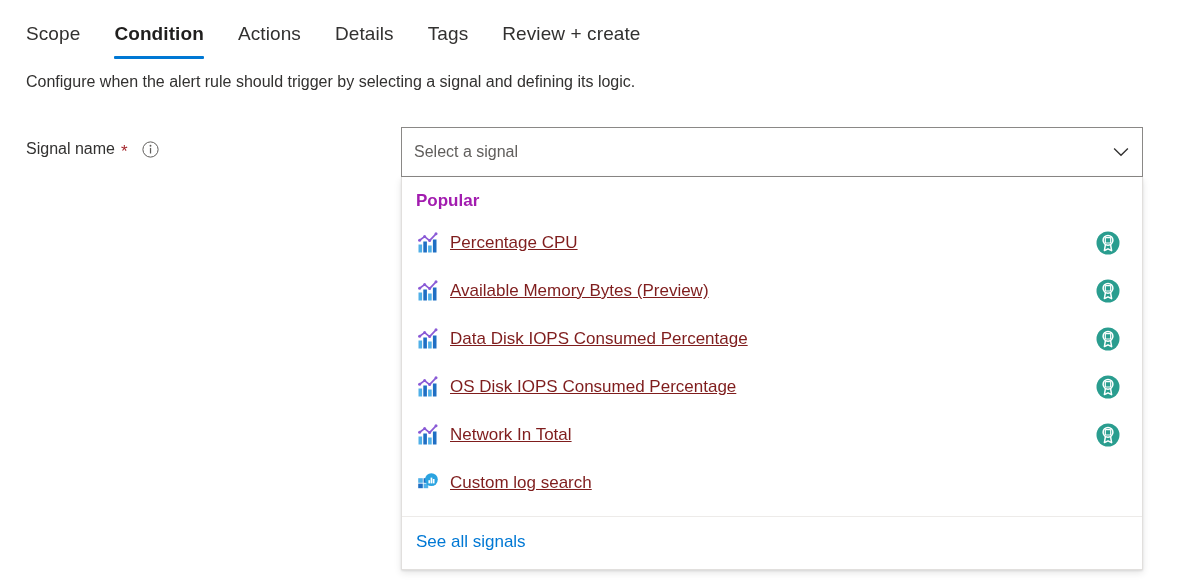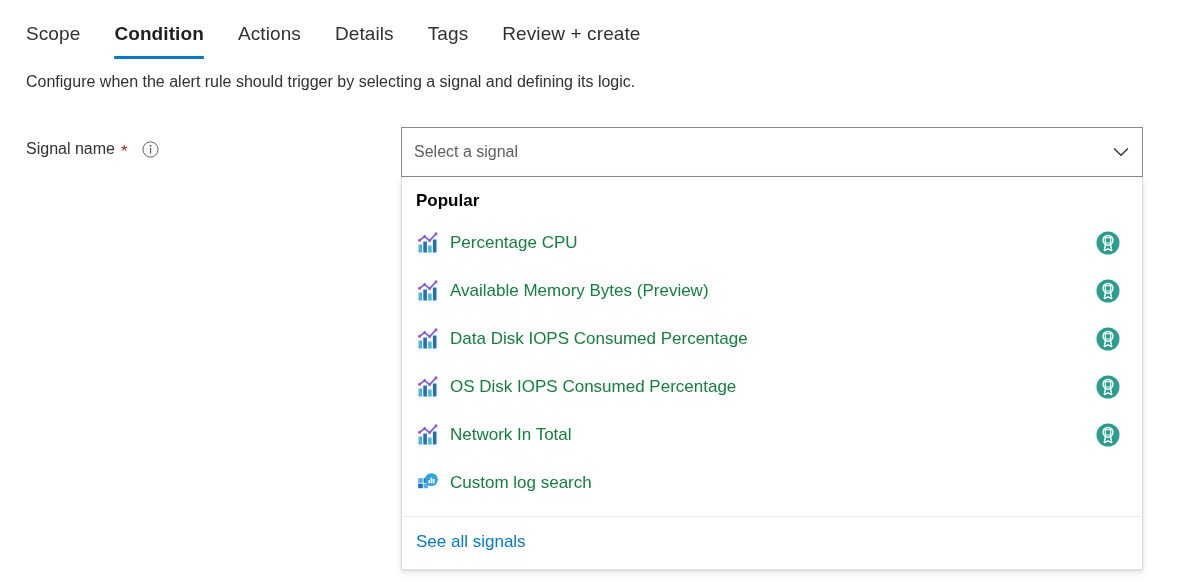--- a/index.html
+++ b/index.html
@@ -132,21 +132,21 @@
     background: #ffffff;
     border: 1px solid #e1dfdd;
     border-top: none;
     box-shadow: 0 3.2px 7.2px rgba(0,0,0,0.10), 0 0.6px 1.8px rgba(0,0,0,0.09);
     box-sizing: border-box;
     padding-bottom: 0;
   }
   .dd-group-header {
     font-size: 17px;
     font-weight: 700;
-    color: #000000;
+    color: #a21caf;
     padding: 14px 0 8px 14px;
   }
   .dd-list {
     list-style: none;
     margin: 0;
     padding: 0;
   }
   .dd-item {
     display: flex;
     align-items: center;
@@ -158,23 +158,24 @@
     width: 24px;
     height: 24px;
     flex: 0 0 24px;
     margin-right: 10px;
     display: flex;
     align-items: center;
     justify-content: center;
   }
   .dd-label {
     font-size: 17px;
-    color: #15803d;
+    color: #7f1d1d;
     flex: 1 1 auto;
     white-space: nowrap;
+    text-decoration: underline;
   }
   .dd-badge {
     width: 24px;
     height: 24px;
     flex: 0 0 24px;
     display: flex;
     align-items: center;
     justify-content: center;
   }
   .dd-badge.empty { visibility: hidden; }

